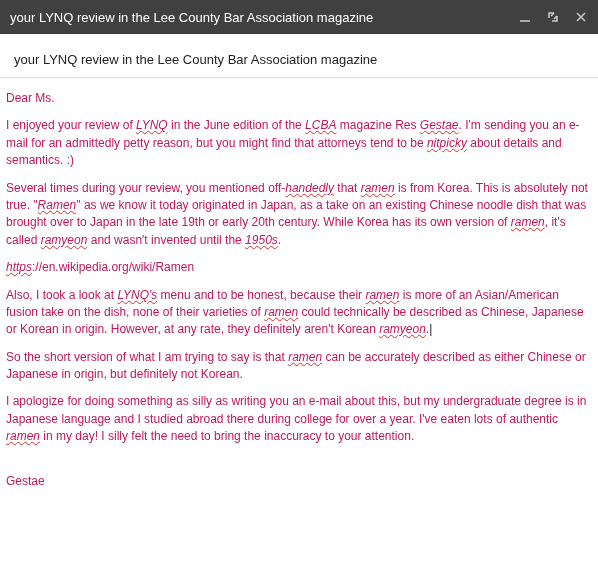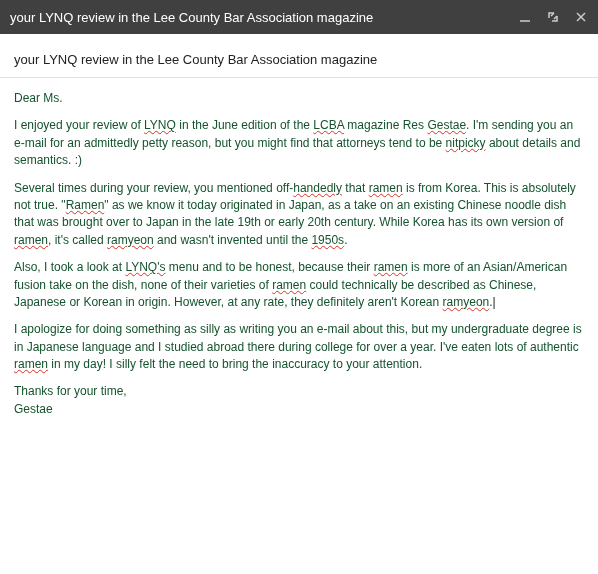--- a/index.html
+++ b/index.html
@@ -39,30 +39,31 @@
       color: #ccc;
     }
     .titlebar-btn svg { display: block; }
     .subject-line {
       padding: 18px 14px 10px 14px;
       font-size: 13px;
       color: #222;
       border-bottom: 1px solid #e0e0e0;
     }
     .email-body {
-      padding: 12px 14px;
+      padding: 12px 6px;
       font-size: 12px;
       line-height: 1.45;
-      color: #14532d;
+      color: #be185d;
     }
     .email-body p { margin-bottom: 10px; }
     .spellcheck {
       text-decoration: underline wavy #d93025;
       text-decoration-thickness: 1px;
       text-underline-offset: 1px;
+      font-style: italic;
     }
     .cursor-mark::after {
       content: "|";
       color: #222;
     }
   </style>
 </head>
 <body>
 
 <div class="titlebar">
@@ -90,21 +91,23 @@
 
 <div class="subject-line">your LYNQ review in the Lee County Bar Association magazine</div>
 
 <div class="email-body">
   <p>Dear Ms.</p>
 
   <p><span>I enjoyed your review of </span><span class="spellcheck">LYNQ</span><span> in the June edition of the </span><span class="spellcheck">LCBA</span><span> magazine Res </span><span class="spellcheck">Gestae</span><span>. I'm sending you an e-mail for an admittedly petty reason, but you might find that attorneys tend to be </span><span class="spellcheck">nitpicky</span><span> about details and semantics. :)</span></p>
 
   <p><span>Several times during your review, you mentioned off-</span><span class="spellcheck">handedly</span><span> that </span><span class="spellcheck">ramen</span><span> is from Korea. This is absolutely not true. "</span><span class="spellcheck">Ramen</span><span>" as we know it today originated in Japan, as a take on an existing Chinese noodle dish that was brought over to Japan in the late 19th or early 20th century. While Korea has its own version of </span><span class="spellcheck">ramen</span><span>, it's called </span><span class="spellcheck">ramyeon</span><span> and wasn't invented until the </span><span class="spellcheck">1950s</span><span>.</span></p>
 
+  <p><span class="spellcheck">https</span><span>://en.wikipedia.org/wiki/Ramen</span></p>
 
   <p><span>Also, I took a look at </span><span class="spellcheck">LYNQ's</span><span> menu and to be honest, because their </span><span class="spellcheck">ramen</span><span> is more of an Asian/American fusion take on the dish, none of their varieties of </span><span class="spellcheck">ramen</span><span> could technically be described as Chinese, Japanese or Korean in origin. However, at any rate, they definitely aren't Korean </span><span class="spellcheck">ramyeon</span><span>.</span><span class="cursor-mark"></span></p>
 
+  <p><span>So the short version of what I am trying to say is that </span><span class="spellcheck">ramen</span><span> can be accurately described as either Chinese or Japanese in origin, but definitely not Korean.</span></p>
 
   <p><span>I apologize for doing something as silly as writing you an e-mail about this, but my undergraduate degree is in Japanese language and I studied abroad there during college for over a year. I've eaten lots of authentic </span><span class="spellcheck">ramen</span><span> in my day! I silly felt the need to bring the inaccuracy to your attention.</span></p>
 
 
-  <p><span>Thanks for your time,</span><br><span>Gestae</span></p>
+  <p><br><span>Gestae</span></p>
 </div>
 
 </body></html>

